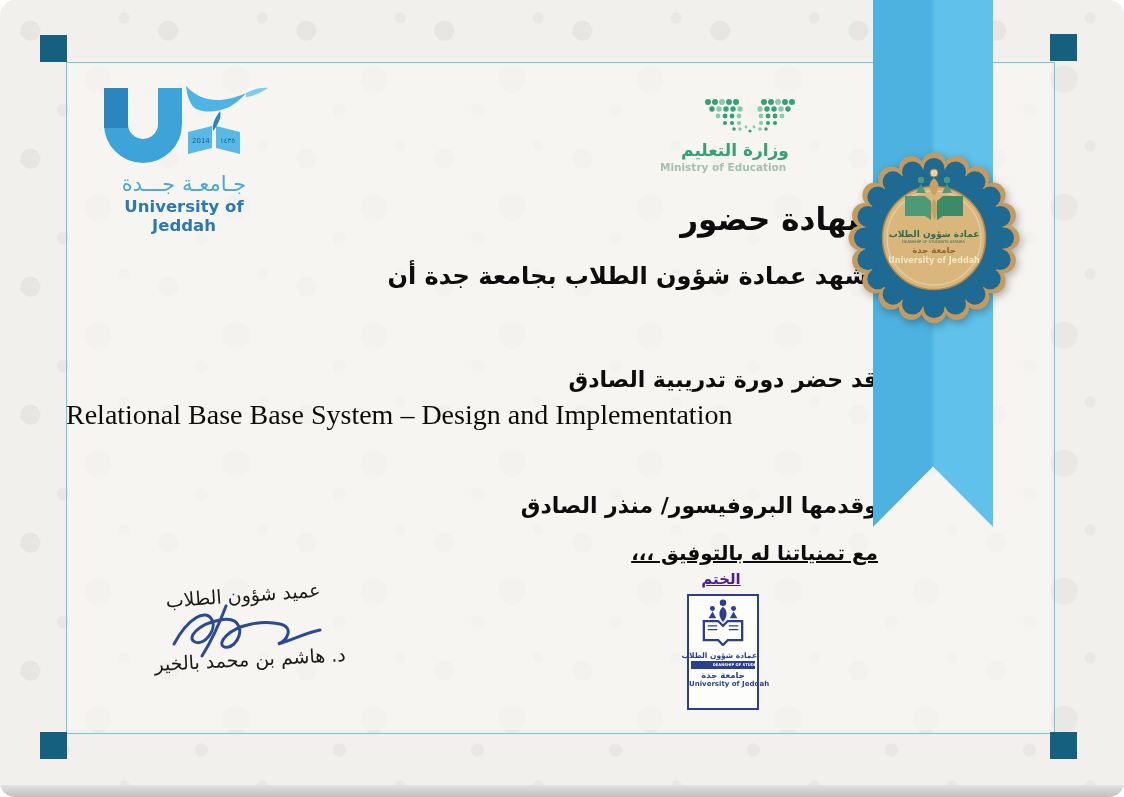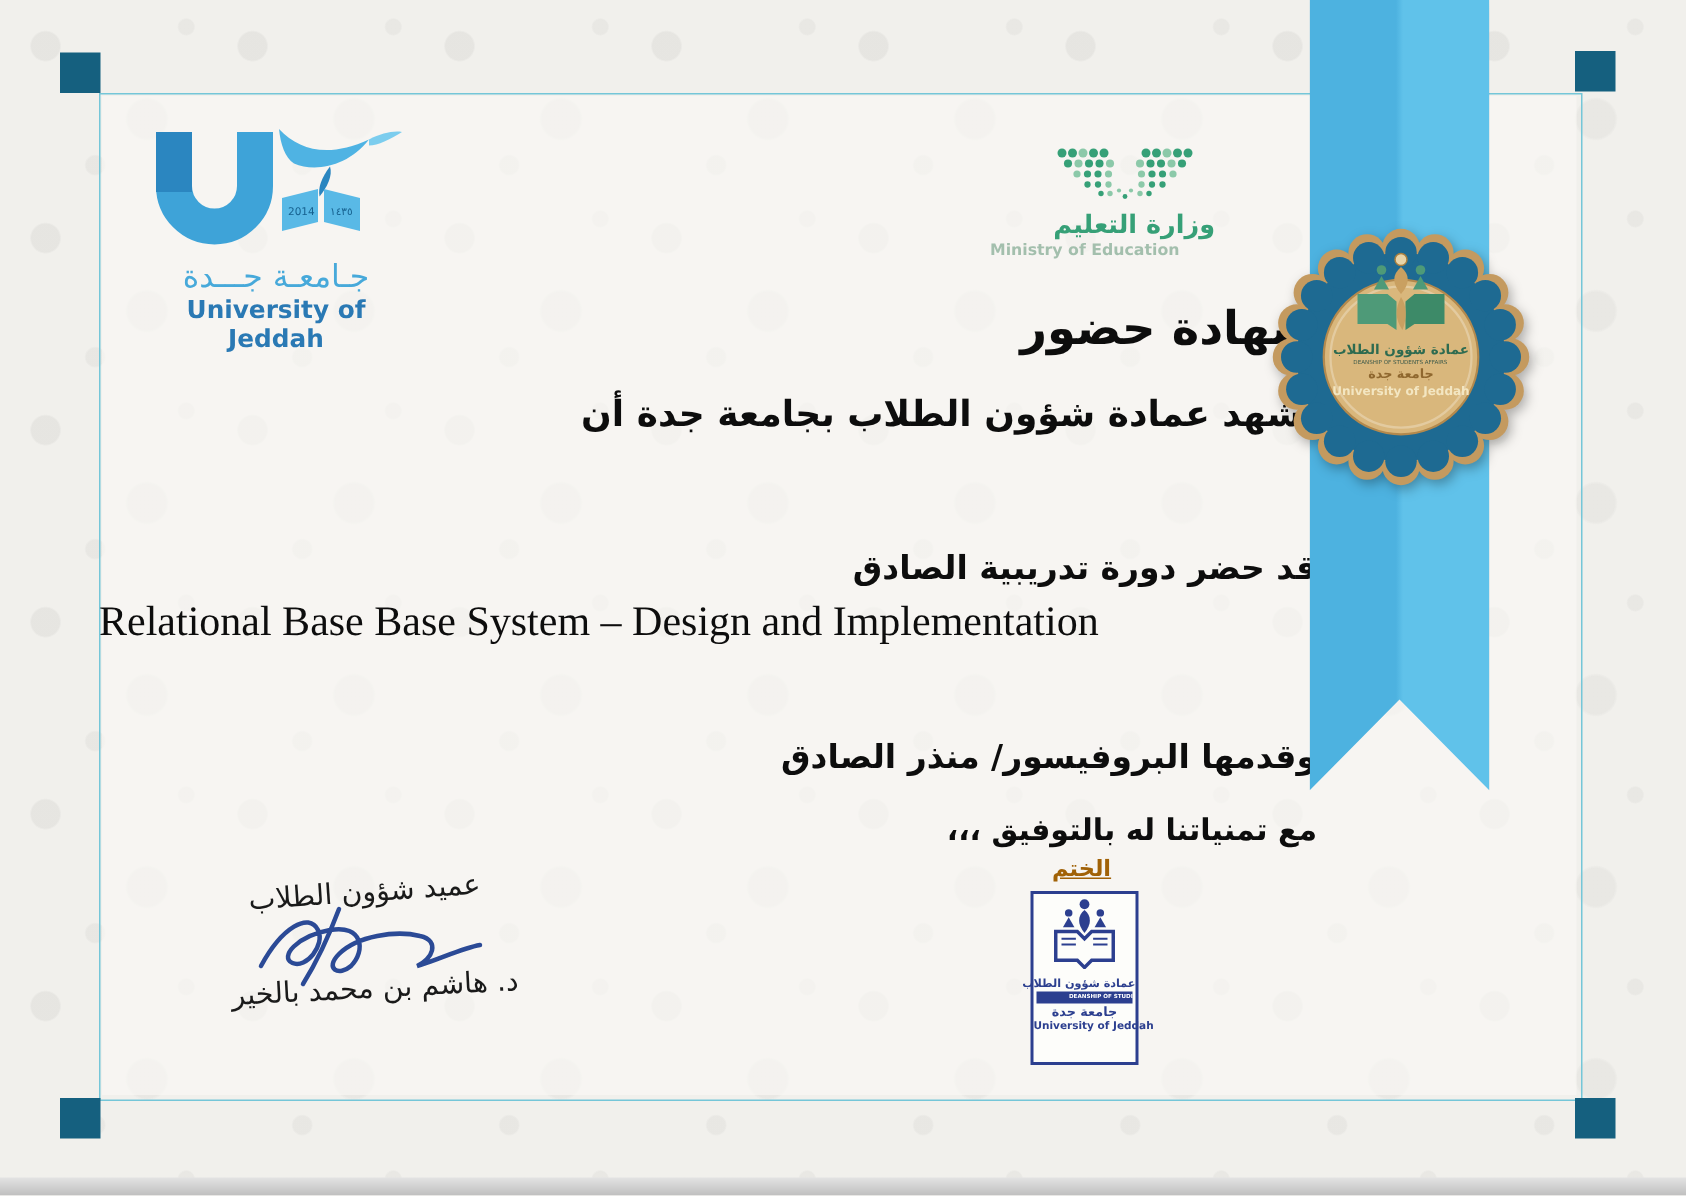--- a/index.html
+++ b/index.html
@@ -1,17 +1,17 @@
 <!DOCTYPE html>
 <html><head>
 <meta charset="utf-8">
 <style>
   html,body{margin:0;padding:0;}
   .page{position:relative;width:1124px;height:797px;background:#f1f0ec;overflow:hidden;
-        font-family:"DejaVu Sans",sans-serif;}
+        font-family:"DejaVu Sans",sans-serif;border-radius:15px;}
   
   .page::before{content:"";position:absolute;inset:0;pointer-events:none;
     background-image:
       radial-gradient(circle 17px at 22% 24%, rgba(90,90,90,.07) 55%, transparent 62%),
       radial-gradient(circle 23px at 71% 62%, rgba(90,90,90,.055) 55%, transparent 63%),
       radial-gradient(circle 12px at 46% 86%, rgba(90,90,90,.06) 50%, transparent 60%),
       radial-gradient(circle 10px at 90% 14%, rgba(90,90,90,.055) 50%, transparent 60%);
     background-size:138px 128px;}
   .frame{position:absolute;left:66px;top:62px;width:987px;height:670px;
          border:1.5px solid #74c6d8;z-index:1;}
@@ -21,37 +21,37 @@
   .c-tl{left:40px;top:35px;} .c-tr{left:1050px;top:34px;}
   .c-bl{left:40px;top:732px;} .c-br{left:1050px;top:732px;}
 
   
   .uj{position:absolute;left:94px;top:86px;width:180px;text-align:center;z-index:3;}
   .uj-ar{font-size:21px;font-weight:normal;color:#47a9da;margin-top:-2px;}
   .uj-en{font-size:16.5px;font-weight:bold;color:#2a79b4;margin-top:1px;}
 
   
   .moe{position:absolute;left:660px;top:97px;width:150px;z-index:3;}
-  .moe-ar{font-size:17px;font-weight:bold;color:#36a077;text-align:right;direction:rtl;margin-top:3px;}
+  .moe-ar{font-size:17px;font-weight:bold;color:#36a077;text-align:center;direction:rtl;margin-top:3px;}
   .moe-en{font-size:10.5px;color:#a3bfad;text-align:left;margin-top:1px;font-weight:bold;}
 
   
   .cline{position:absolute;left:66px;width:812px;direction:rtl;
          color:#0d0d0d;z-index:3;font-weight:bold;}
   .l-title{top:201px;font-size:31px;}
   .l-intro{top:262px;font-size:24px;}
   .l-name{top:308px;font-weight:normal;}
   .l-name .nm{font-size:30px;}
   .l-name .nid{font-size:21px;}
   .l-attend{top:367px;font-size:22px;}
   .l-eng{top:399px;font-size:28px;font-weight:normal;direction:ltr;
          font-family:"Liberation Serif","DejaVu Serif",serif;}
   .l-period{top:446px;font-size:22px;}
   .l-present{top:493px;font-size:22px;}
-  .l-wishes{top:541px;font-size:20px;}
+  .l-wishes{top:541px;font-size:20px;text-decoration:underline;}
 
   
   .ribbon{position:absolute;left:873px;top:0;width:120px;height:527px;z-index:5;
           background:linear-gradient(90deg,#4db2e0 0 48%,#60c2ea 52% 100%);
           clip-path:polygon(0 0,100% 0,100% 100%,50% 88.5%,0 100%);
           filter:drop-shadow(3px 4px 4px rgba(0,0,0,.28));}
   .medal{position:absolute;left:846px;top:150px;width:176px;height:176px;z-index:6;
          filter:drop-shadow(2px 3px 4px rgba(0,0,0,.3));}
   .medal svg.rings{position:absolute;left:0;top:0;}
   .medal-content{position:absolute;left:0;top:0;width:176px;height:176px;text-align:center;}
@@ -64,21 +64,21 @@
 
   
   .sig-role{position:absolute;left:158px;top:584px;width:170px;text-align:center;
             font-size:19px;color:#1a1a1a;transform:rotate(-4deg);direction:rtl;z-index:3;}
   .sig-svg{position:absolute;left:168px;top:600px;z-index:3;}
   .sig-name{position:absolute;left:140px;top:648px;width:220px;text-align:center;
             font-size:19px;color:#1a1a1a;transform:rotate(-3deg);direction:rtl;z-index:3;}
 
   
   .stamp-label{position:absolute;left:687px;top:570px;width:68px;text-align:center;
-               font-size:15px;font-weight:bold;color:#a16207;text-decoration:underline;
+               font-size:15px;font-weight:bold;color:#4c1d95;text-decoration:underline;
                direction:rtl;z-index:3;}
   .stamp-box{position:absolute;left:687px;top:594px;width:68px;height:112px;
              border:2px solid #2c3f8f;background:#fdfdfa;z-index:3;text-align:center;}
   .s1{font-size:7.5px;font-weight:bold;color:#2c3f8f;direction:rtl;white-space:nowrap;margin-top:1px;}
   .s2{background:#2c3f8f;color:#fff;font-size:6px;font-weight:bold;height:8px;line-height:8px;
       margin:1px 2px;overflow:hidden;}
   .s3{font-size:8.5px;font-weight:bold;color:#2c3f8f;direction:rtl;}
   .s4{font-size:7px;font-weight:bold;color:#2c3f8f;white-space:nowrap;}
 
   .window-edge{position:absolute;left:0;top:785px;width:1124px;height:12px;z-index:8;

